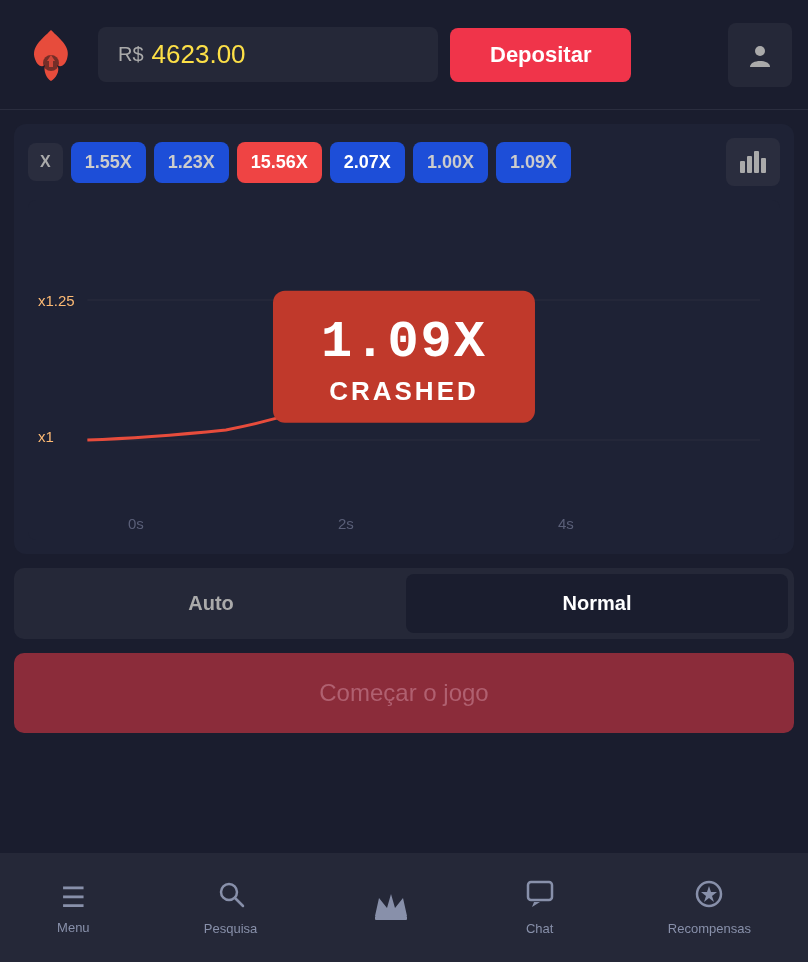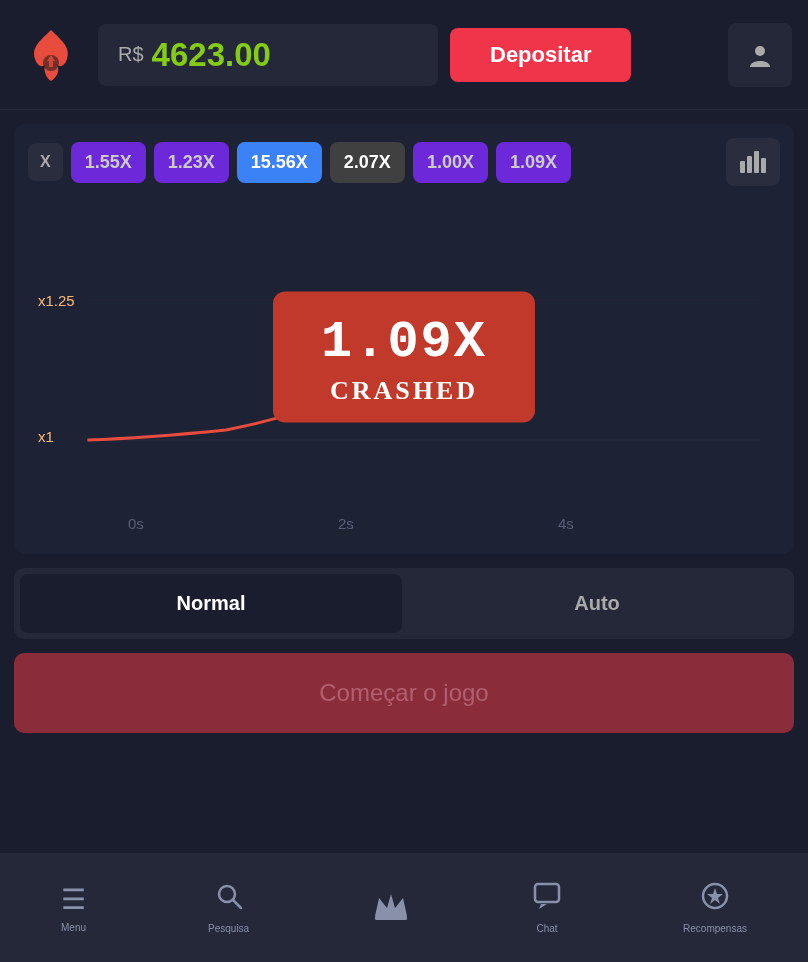--- a/index.html
+++ b/index.html
@@ -37,23 +37,23 @@
       align-items: center;
       gap: 8px;
       flex: 1;
       max-width: 340px;
     }
     .balance-currency {
       color: #aaa;
       font-size: 20px;
     }
     .balance-amount {
-      color: #84cc16;
-      font-size: 33px;
-      font-weight: bold;
+      color: #fde047;
+      font-size: 26px;
+      font-weight: normal;
     }
     .deposit-btn {
       background: #f0344a;
       color: white;
       border: none;
       border-radius: 8px;
       padding: 14px 40px;
       font-size: 22px;
       font-weight: bold;
       cursor: pointer;
@@ -96,29 +96,29 @@
       cursor: pointer;
       white-space: nowrap;
     }
     .mult-badge.x-btn {
       background: #2a2d3e;
       color: #aaa;
       font-size: 16px;
       padding: 10px 12px;
     }
     .mult-badge.gray {
-      background: #6d28d9;
+      background: #1d4ed8;
       color: #ccc;
     }
     .mult-badge.green {
-      background: #3b82f6;
+      background: #ef4444;
       color: white;
     }
     .mult-badge.light-green {
-      background: #404040;
+      background: #1d4ed8;
       color: white;
     }
     .chart-icon-btn {
       background: #2a2d3e;
       border: none;
       border-radius: 8px;
       width: 54px;
       height: 48px;
       display: flex;
       align-items: center;
@@ -164,21 +164,20 @@
       font-weight: bold;
       font-family: 'Courier New', monospace;
       letter-spacing: 2px;
     }
     .crashed-text {
       color: #fff;
       font-size: 26px;
       font-weight: bold;
       letter-spacing: 3px;
       margin-top: 4px;
-      font-family: Liberation Serif, serif;
     }
 
     
     .tabs-container {
       margin: 14px;
       background: #252838;
       border-radius: 10px;
       display: flex;
       padding: 6px;
       gap: 4px;
@@ -232,21 +231,21 @@
       flex-direction: column;
       align-items: center;
       gap: 6px;
       cursor: pointer;
     }
     .nav-icon {
       font-size: 28px;
       color: #8890aa;
     }
     .nav-label {
-      font-size: 10px;
+      font-size: 13px;
       color: #8890aa;
     }
     .nav-item.crown .nav-icon {
       color: #8890aa;
       font-size: 32px;
     }
 
     
     .chart-svg {
       position: absolute;
@@ -318,22 +317,22 @@
     <span class="chart-x-label" style="left:530px;text-align:right;">4s</span>
 
     <div class="crashed-popup">
       <div class="crashed-multiplier">1.09X</div>
       <div class="crashed-text">CRASHED</div>
     </div>
   </div>
 </div>
 
 <div class="tabs-container">
+  <button class="tab-btn">Auto</button>
   <button class="tab-btn active">Normal</button>
-  <button class="tab-btn">Auto</button>
 </div>
 
 <div class="start-btn-container">
   <button class="start-btn">Começar o jogo</button>
 </div>
 
 <div class="bottom-nav">
   <div class="nav-item">
     <span class="nav-icon">☰</span>
     <span class="nav-label">Menu</span>

